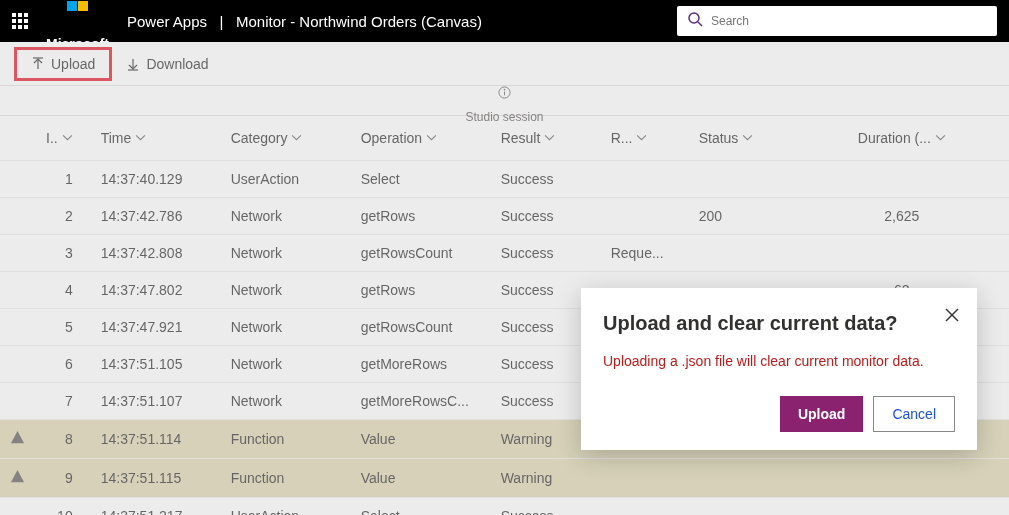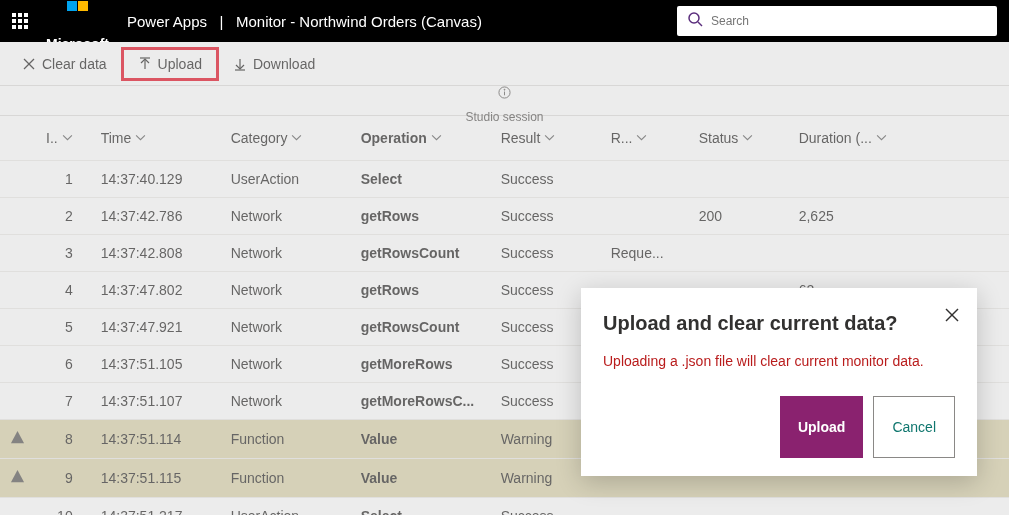--- a/index.html
+++ b/index.html
@@ -29,38 +29,38 @@
     .info-icon svg { width:13px; height:13px; }
     
     
     .table-wrap { overflow:auto; }
     table { border-collapse:collapse; width:100%; font-size:14px; }
     th { text-align:left; font-weight:400; color:#323130; padding:14px 10px 14px 10px; border-bottom:1px solid #edebe9; white-space:nowrap;}
     th .chev { margin-left:4px; color:#666;}
     td { padding:10px 10px; border-bottom:1px solid #edebe9; white-space:nowrap; }
     tr.warning-row td { background:#ded6af; }
     .col-icon{width:36px;} .col-id{width:40px; text-align:right; padding-right:18px;}
-    .col-time{width:130px;} .col-category{width:130px;} .col-operation{width:140px;font-weight:bold;}
-    .col-result{width:110px;} .col-r{width:88px;} .col-status{width:100px;} .col-duration{text-align:left; padding-right:4px;}
+    .col-time{width:130px;} .col-category{width:130px;} .col-operation{width:140px;}
+    .col-result{width:110px;} .col-r{width:88px;} .col-status{width:100px;} .col-duration{text-align:center; padding-right:4px;}
     .warn-icon { color:#666; display:inline-flex;}
     .warn-icon svg{width:15px;height:15px;}
     .chev svg{width:11px;height:11px;}
     
     
     .dim-overlay { position:absolute; top:42px; left:0; right:0; bottom:0; background:rgba(200,200,200,0.35); pointer-events:none; }
     
     
     .dialog { position:absolute; right:32px; top:288px; width:396px; background:#fff; box-shadow:0 6px 24px rgba(0,0,0,0.2); padding:22px 22px 18px 22px; }
     .dialog h2 { font-size:20px; font-weight:600; color:#323130; padding-right:28px; line-height:1.3;}
     .dialog .close { position:absolute; top:20px; right:18px; cursor:pointer; }
     .dialog .close svg{width:14px;height:14px;}
     .dialog p { margin-top:16px; font-size:14px; color:#b91c1c; line-height:1.4;}
     .dialog-actions { margin-top:24px; display:flex; justify-content:flex-end; gap:10px;}
     .btn-primary { background:#8a226f; color:#fff; border:none; padding:7px 18px; font-size:14px; cursor:pointer; font-weight:600;}
-    .btn-secondary { background:#fff; color:#0f766e; border:1px solid #8a8886; padding:22px 18px; font-size:14px; cursor:pointer;}
+    .btn-secondary { background:#fff; color:#1d4ed8; border:1px solid #8a8886; padding:9px 18px; font-size:14px; cursor:pointer;}
   </style>
 </head>
 <body>
 
 <div class="topbar">
   <div class="waffle">
     <span></span>
       <span></span>
       <span></span>
       <span></span>
@@ -89,27 +89,20 @@
       <svg viewBox="0 0 16 16" fill="none" stroke="#5b2e7d" stroke-width="1.5">
           <circle cx="7" cy="7" r="5"></circle>
           <line x1="11" y1="11" x2="15" y2="15"></line>
         </svg>
     </span>
     <input type="text" placeholder="Search" style="">
   </div>
 </div>
 
 <div class="cmdbar">
-  <div class="cmd-btn">
-    <svg viewBox="0 0 14 14" stroke="#323130" stroke-width="1.2">
-        <line x1="2" y1="2" x2="12" y2="12"></line>
-        <line x1="12" y1="2" x2="2" y2="12"></line>
-      </svg>
-    <span>Clear data</span>
-  </div>
   <div class="highlight-box">
     <div class="cmd-btn">
       <svg viewBox="0 0 14 14" fill="none" stroke="#323130" stroke-width="1.2">
           <line x1="7" y1="12" x2="7" y2="2"></line>
           <polyline points="3,6 7,2 11,6"></polyline>
           <line x1="2" y1="1" x2="12" y2="1"></line>
         </svg>
       <span>Upload</span>
     </div>
   </div>

